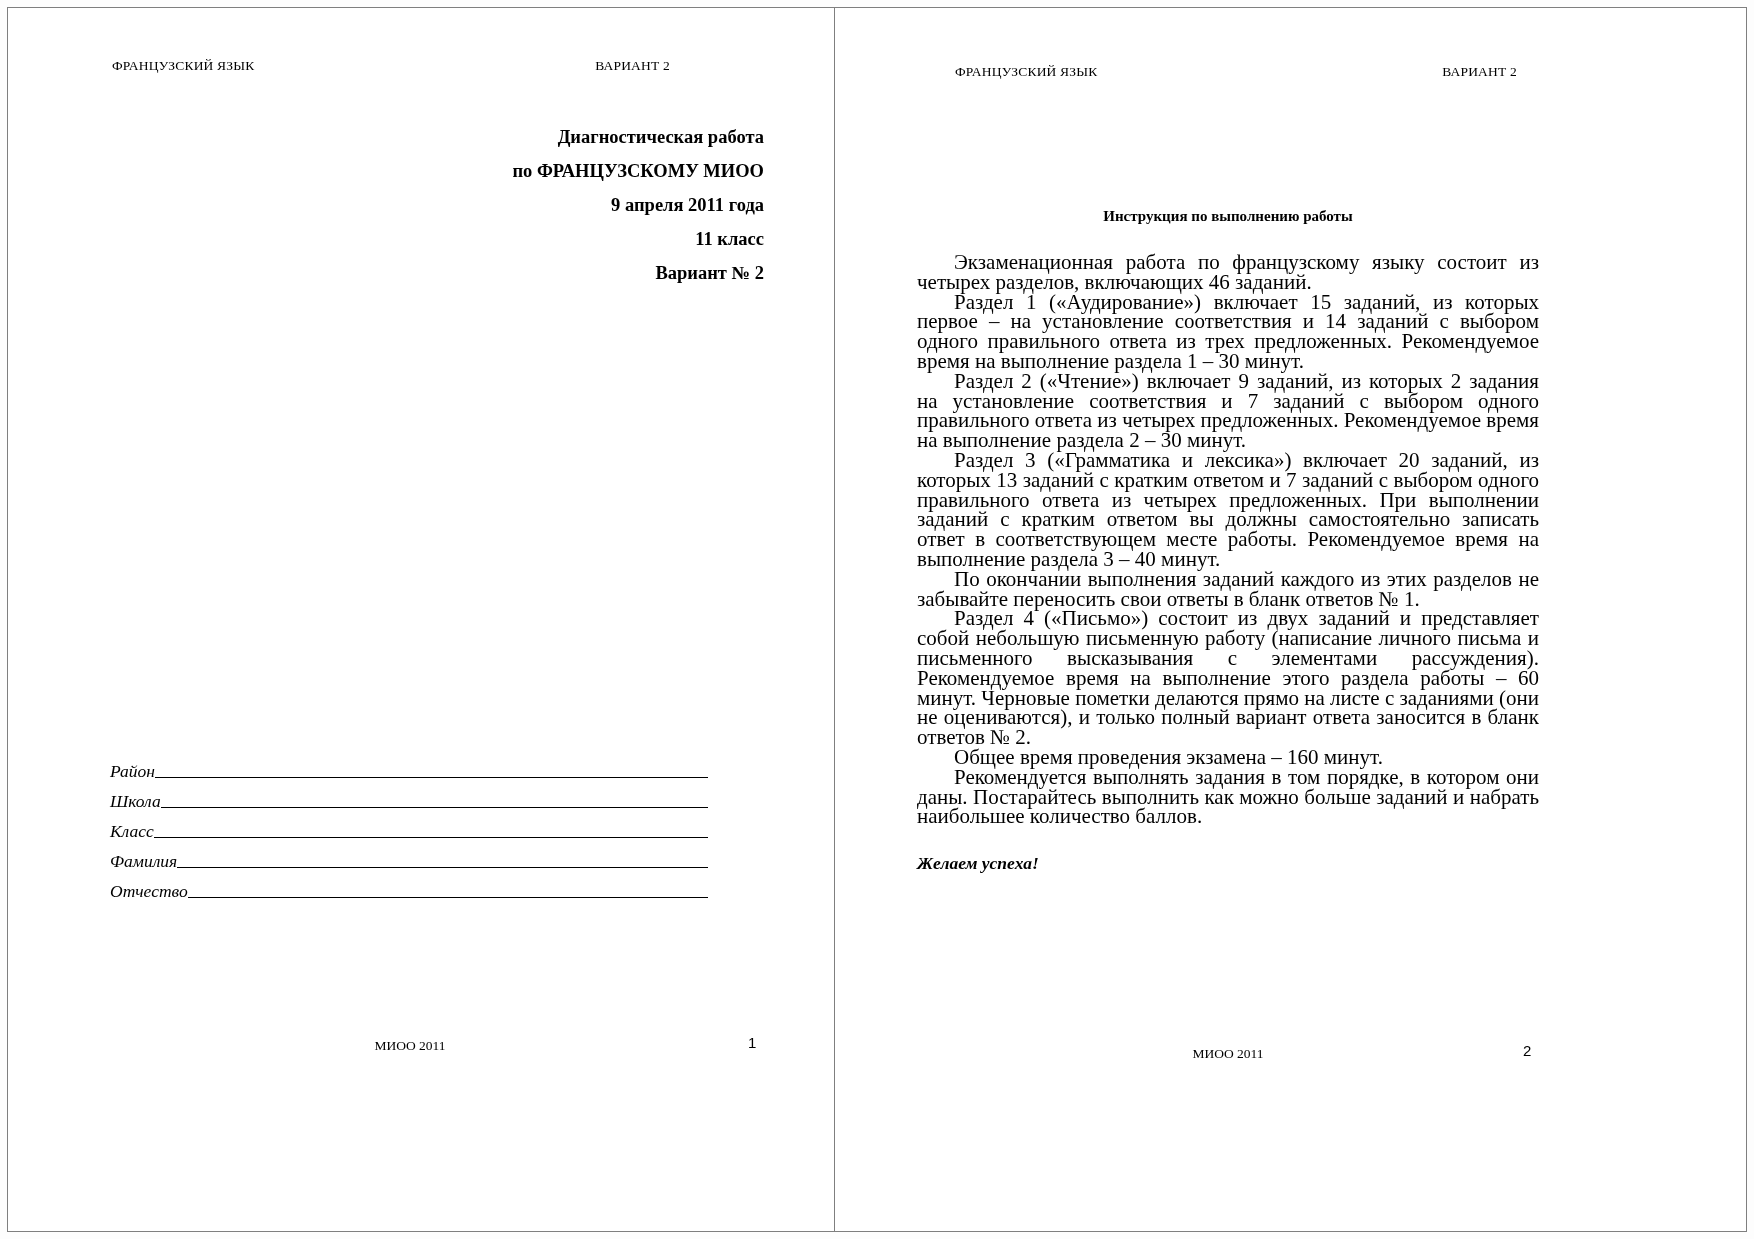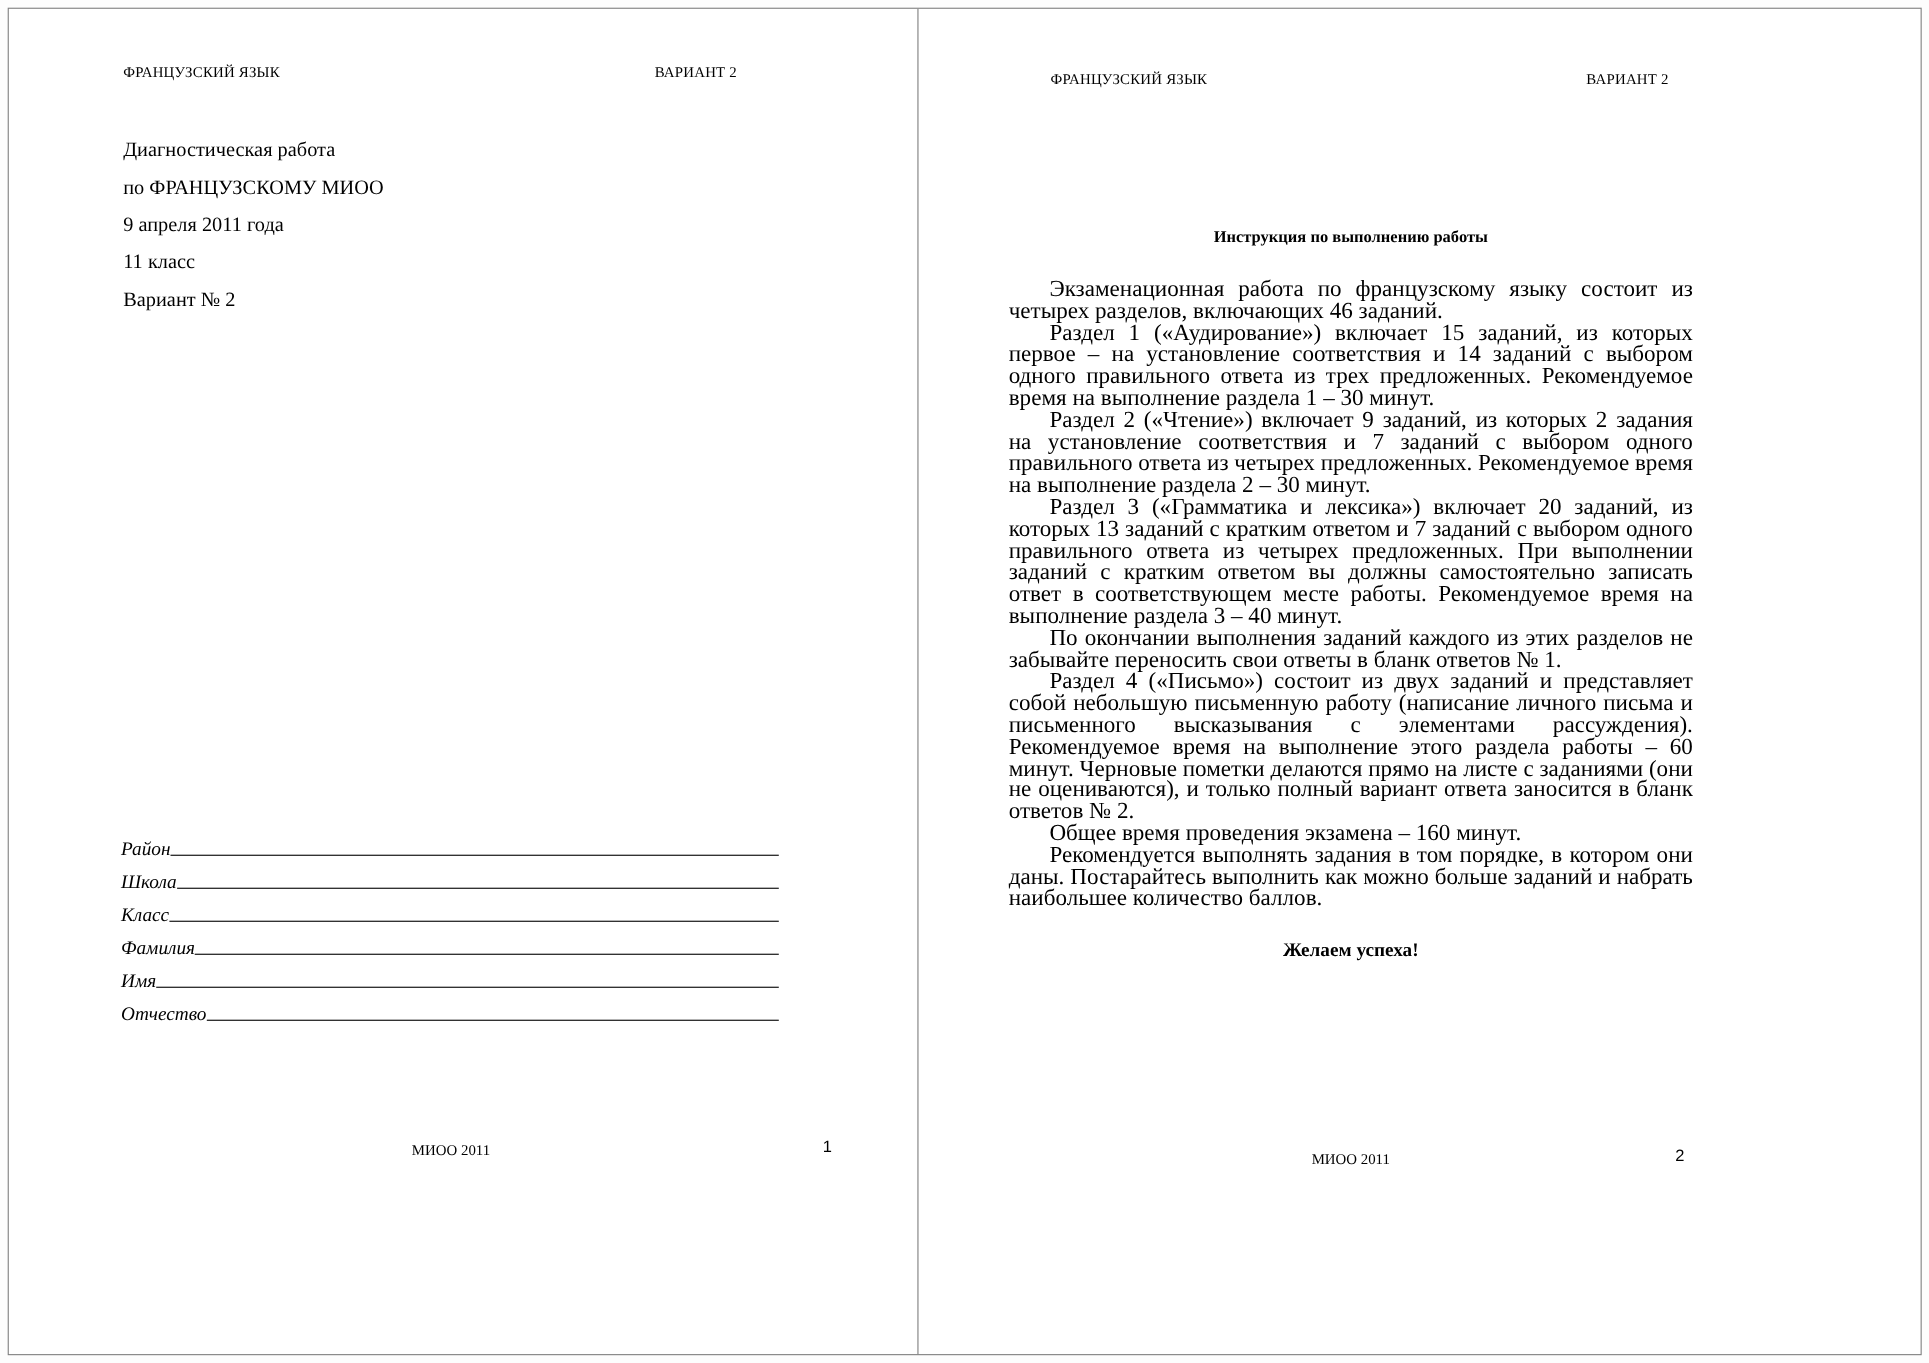--- a/index.html
+++ b/index.html
@@ -27,21 +27,21 @@
     position: absolute;
     display: flex; justify-content: space-between;
     font-size: 13.5px; letter-spacing: 0.2px;
     white-space: nowrap;
   }
   .p1 .hdr { left: 56px; top: 50px; width: 558px; }
   .p2 .hdr { left: 120px; top: 56px; width: 562px; }
 
   .title-block {
     position: absolute; left: 56px; top: 118px; width: 652px;
-    text-align: left; font-weight: normal; font-size: 18.5px;
+    text-align: right; font-weight: bold; font-size: 18.5px;
   }
   .title-block .title-line { margin-bottom: 12px; line-height: 22px; }
 
   .fields {
     position: absolute; left: 54px; top: 744px; width: 598px;
     font-size: 17.5px;
   }
   .field-row { display: flex; align-items: flex-end; height: 30px; font-style: italic; }
   .field-row .lbl { white-space: nowrap; line-height: 22px; }
   .blank { flex: 1; border-bottom: 1px solid #000; margin-bottom: 4px; }
@@ -51,21 +51,21 @@
     text-align: center; font-weight: bold; font-size: 15px;
   }
   .bodytext {
     position: absolute; left: 82px; top: 245px; width: 622px;
     font-size: 21px; line-height: 19.8px; text-align: justify;
   }
   .bodytext p { margin: 0; text-indent: 37px; }
 
   .closing {
     position: absolute; left: 82px; top: 845px; width: 622px;
-    text-align: center; font-weight: bold; font-size: 17.5px;
+    text-align: left; font-weight: bold; font-size: 17.5px; font-style: italic;
   }
 
   .footer { position: absolute; text-align: center; font-size: 13.5px; }
   .p1 .footer { left: 56px; top: 1030px; width: 596px; }
   .p2 .footer { left: 82px; top: 1038px; width: 622px; }
 
   .pagenum {
     position: absolute;
     font-family: "Liberation Sans", sans-serif;
     font-size: 15px;
@@ -104,24 +104,20 @@
       </div>
       <div class="field-row">
         <span class="lbl">Класс</span>
         <span class="blank"></span>
       </div>
       <div class="field-row">
         <span class="lbl">Фамилия</span>
         <span class="blank"></span>
       </div>
       <div class="field-row">
-        <span class="lbl">Имя</span>
-        <span class="blank"></span>
-      </div>
-      <div class="field-row">
         <span class="lbl">Отчество</span>
         <span class="blank"></span>
       </div>
     </div>
 
     <div class="footer">МИОО 2011</div>
     <div class="pagenum">1</div>
   </div>
 
   <div class="page page-right p2">

